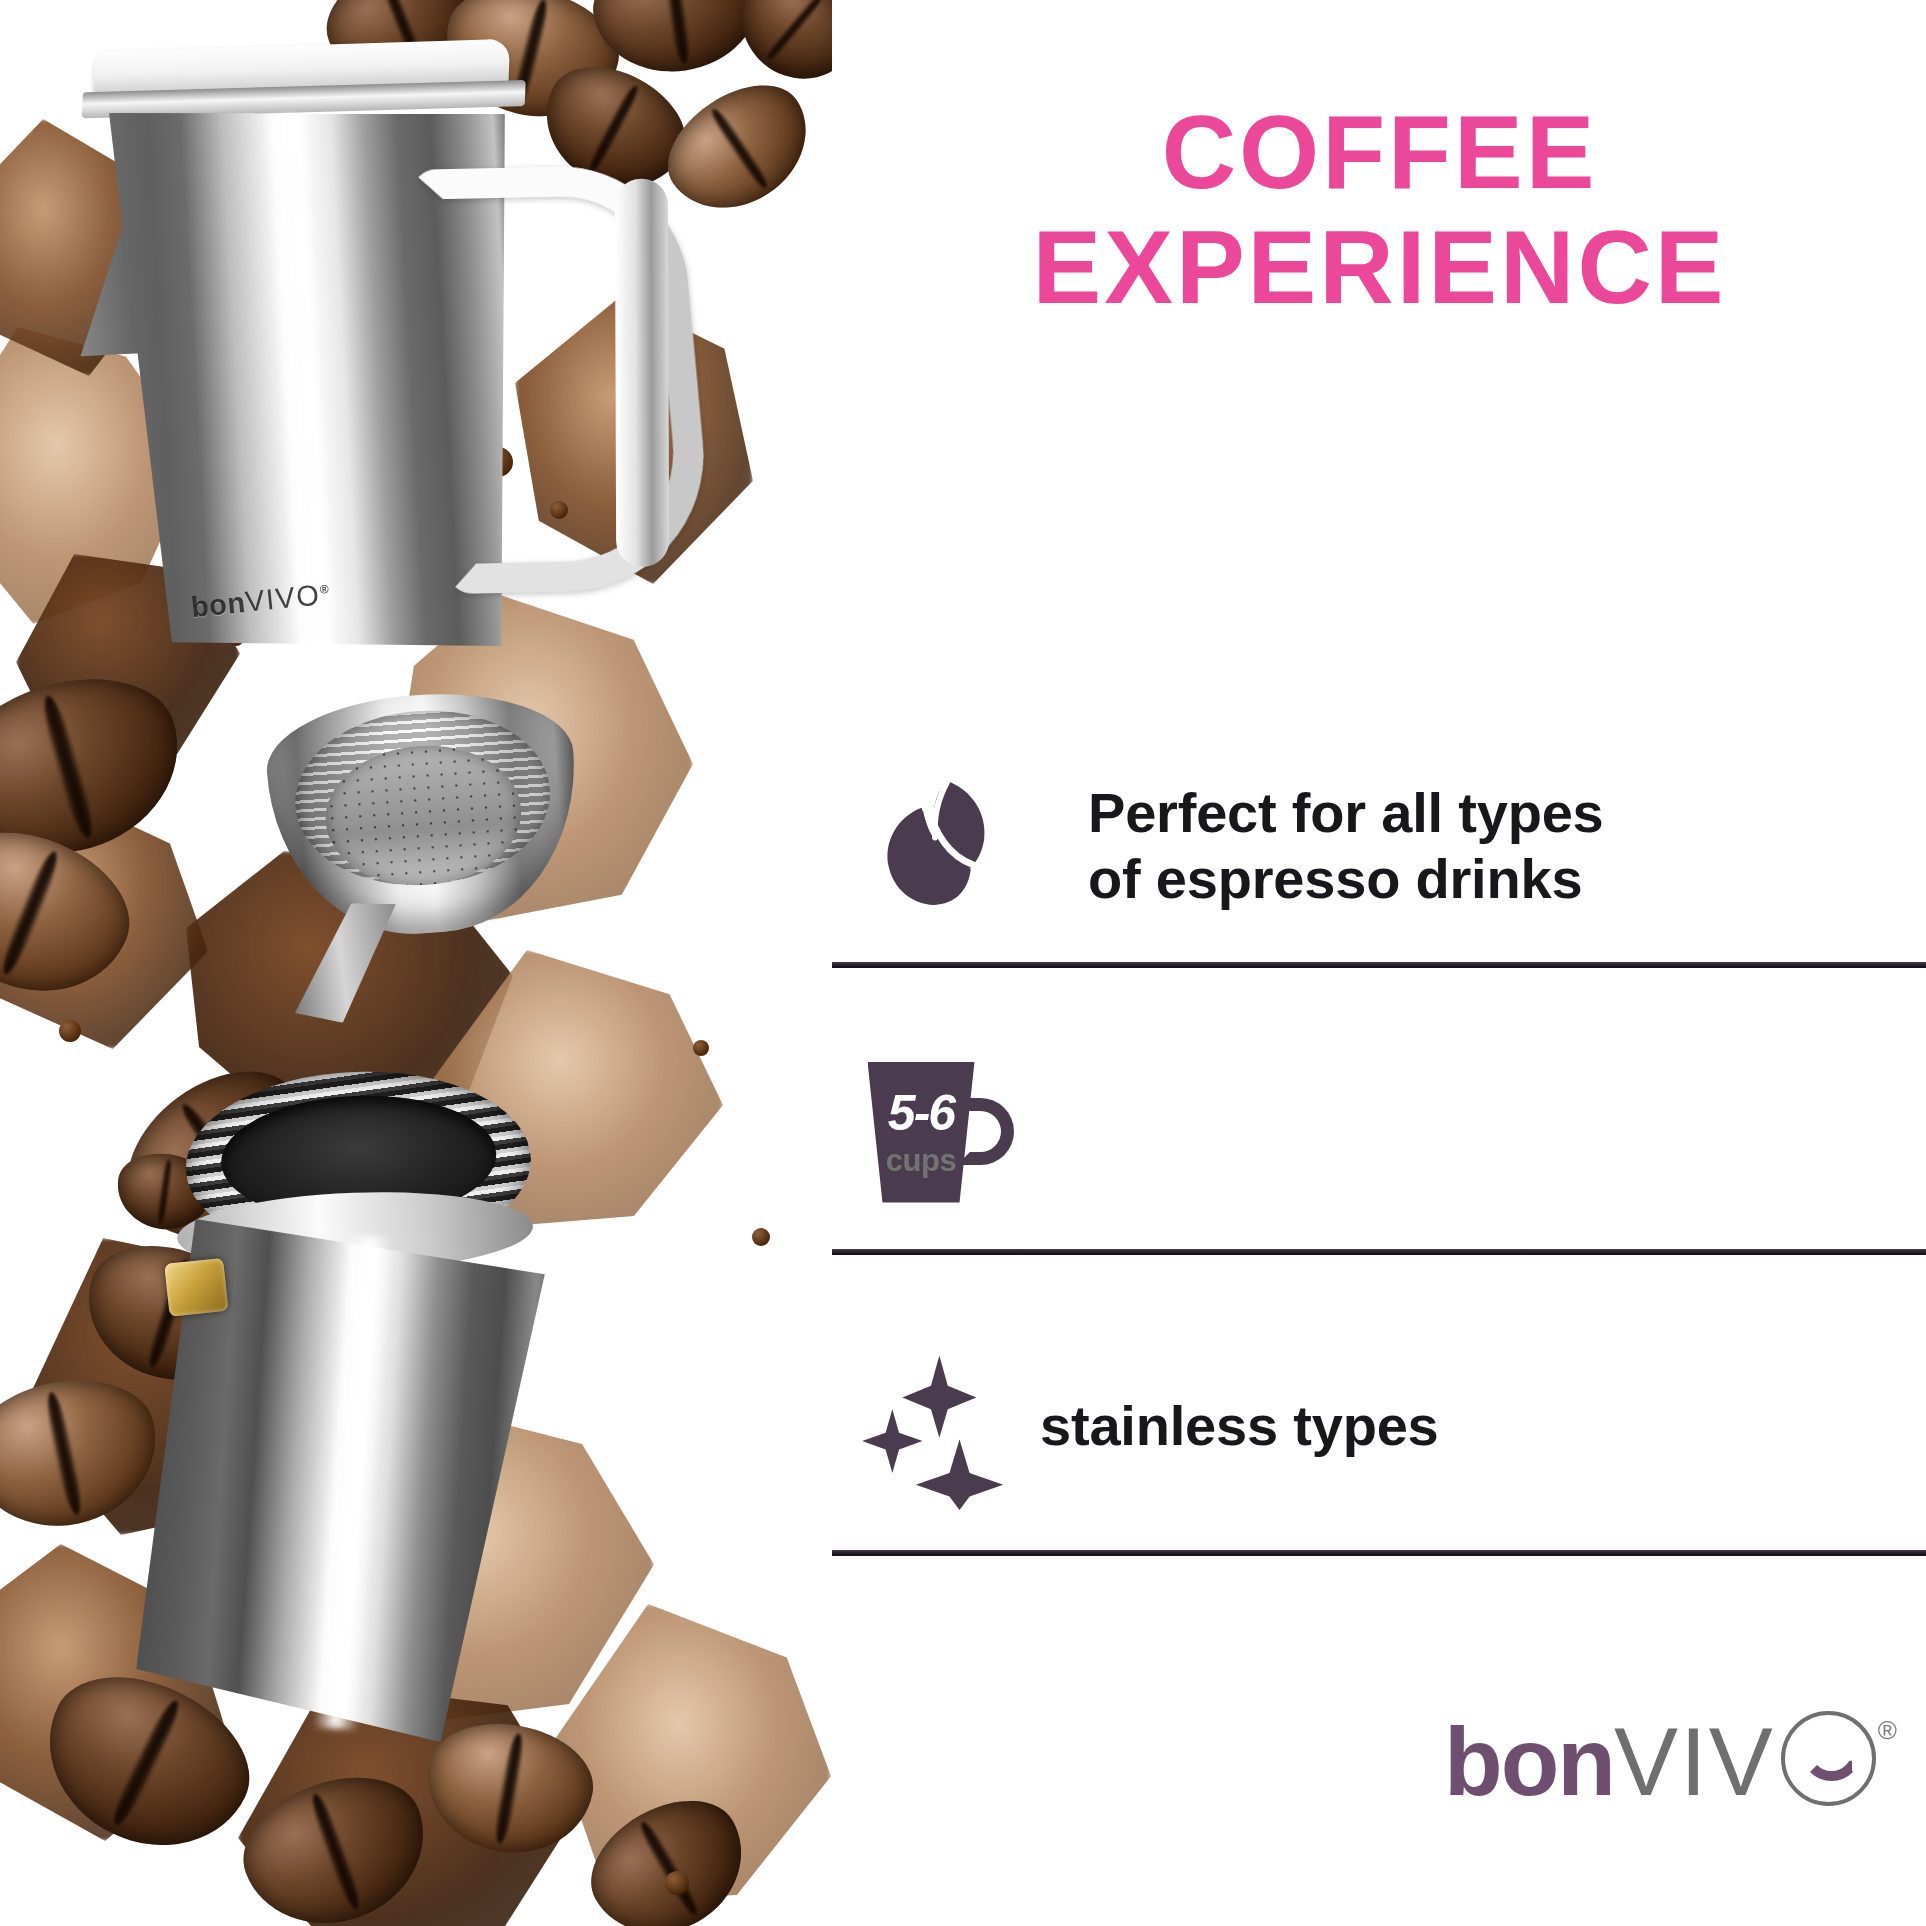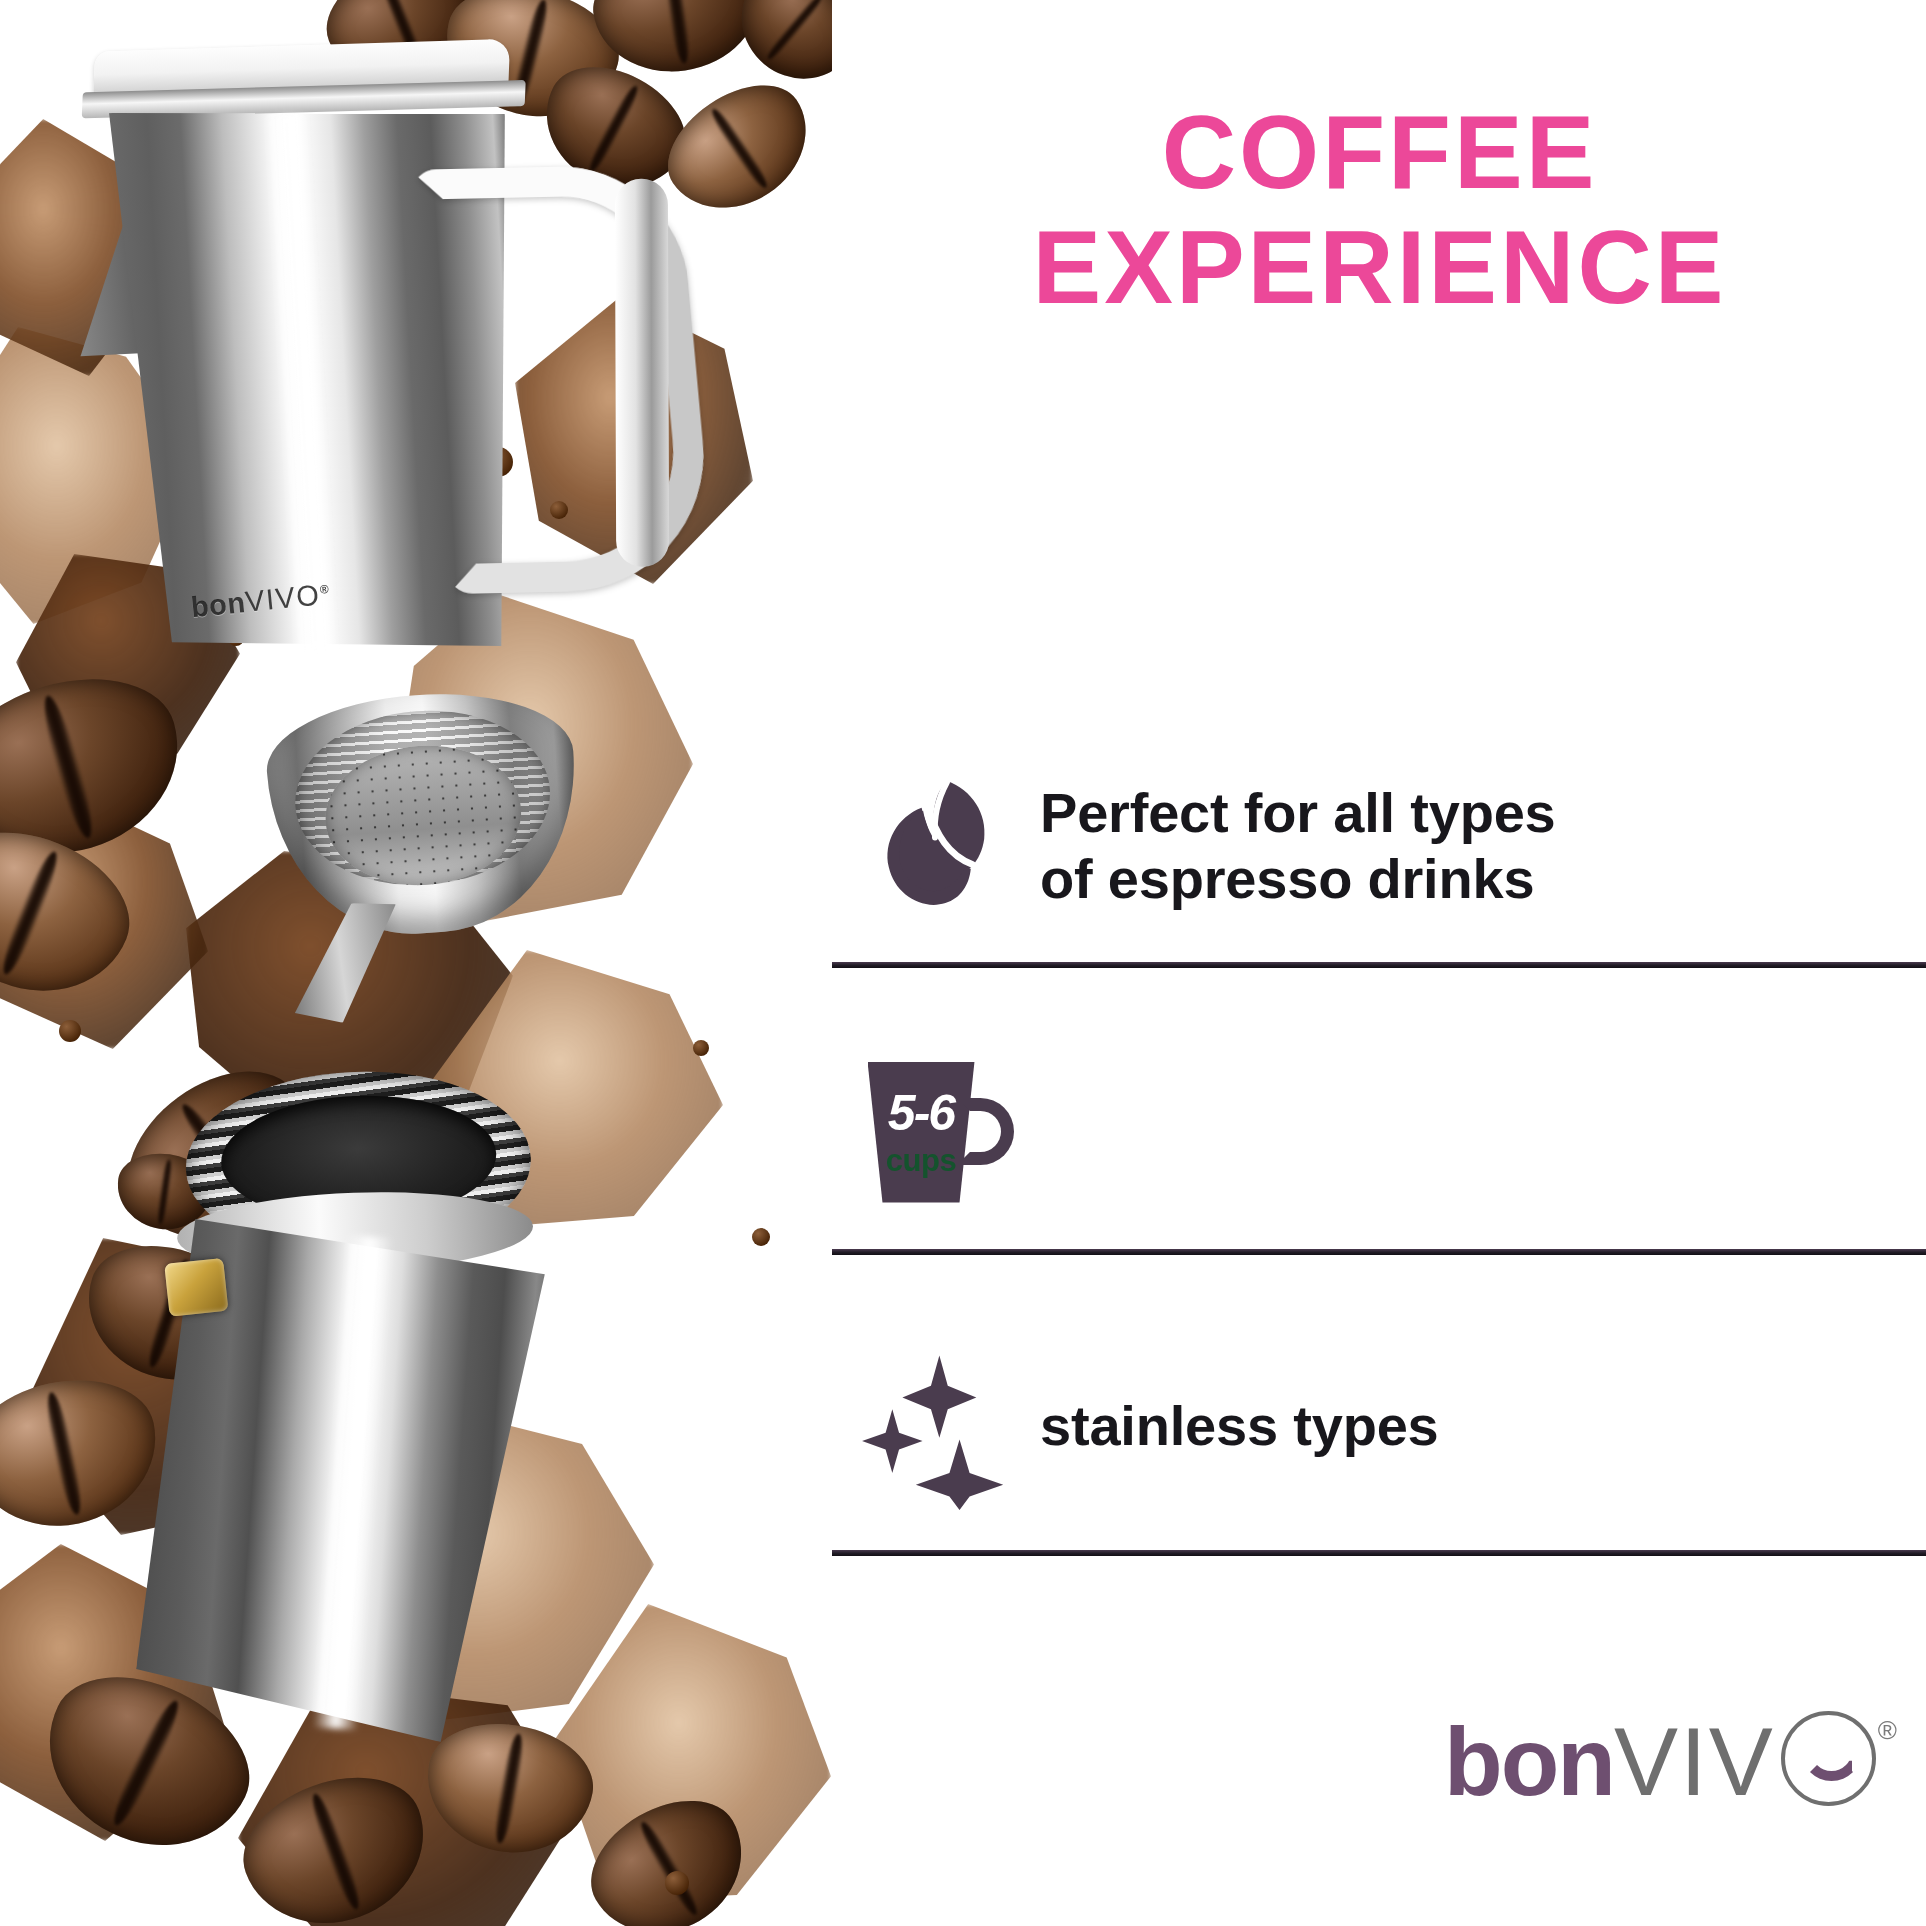--- a/index.html
+++ b/index.html
@@ -336,21 +336,21 @@
     justify-content: center;
   }
   .feature .ftxt {
     font-size: 56px;
     font-weight: 700;
     color: #18171c;
     line-height: 1.18;
     letter-spacing: -0.2px;
   }
 
-  #f1 { top: 752px; height: 188px; }
+  #f1 { top: 752px; height: 188px; gap: 48px; }
   #f2 { top: 1038px; height: 188px; }
   #f3 { top: 1327px; height: 198px; }
 
   .divider {
     position: absolute;
     left: 0;
     width: 1095px;
     height: 6px;
     background: linear-gradient(to bottom, #4a3a4f 0%, #211c26 55%, #120f15 100%);
   }
@@ -376,21 +376,21 @@
   .cupbadge .bignum {
     position: absolute; left: 10px; top: 26px;
     width: 99px; text-align: center;
     font-size: 50px; font-weight: 700; color: #ffffff;
     letter-spacing: -2px;
     font-style: italic;
   }
   .cupbadge .smalltxt {
     position: absolute; left: 10px; top: 85px;
     width: 99px; text-align: center;
-    font-size: 31px; font-weight: 700; color: #14532d;
+    font-size: 31px; font-weight: 700; color: #737373;
     letter-spacing: -0.5px;
   }
 
   
   #logo {
     position: absolute;
     left: 612px; top: 1711px;
     display: flex; align-items: flex-end;
   }
   #logo .bon {

